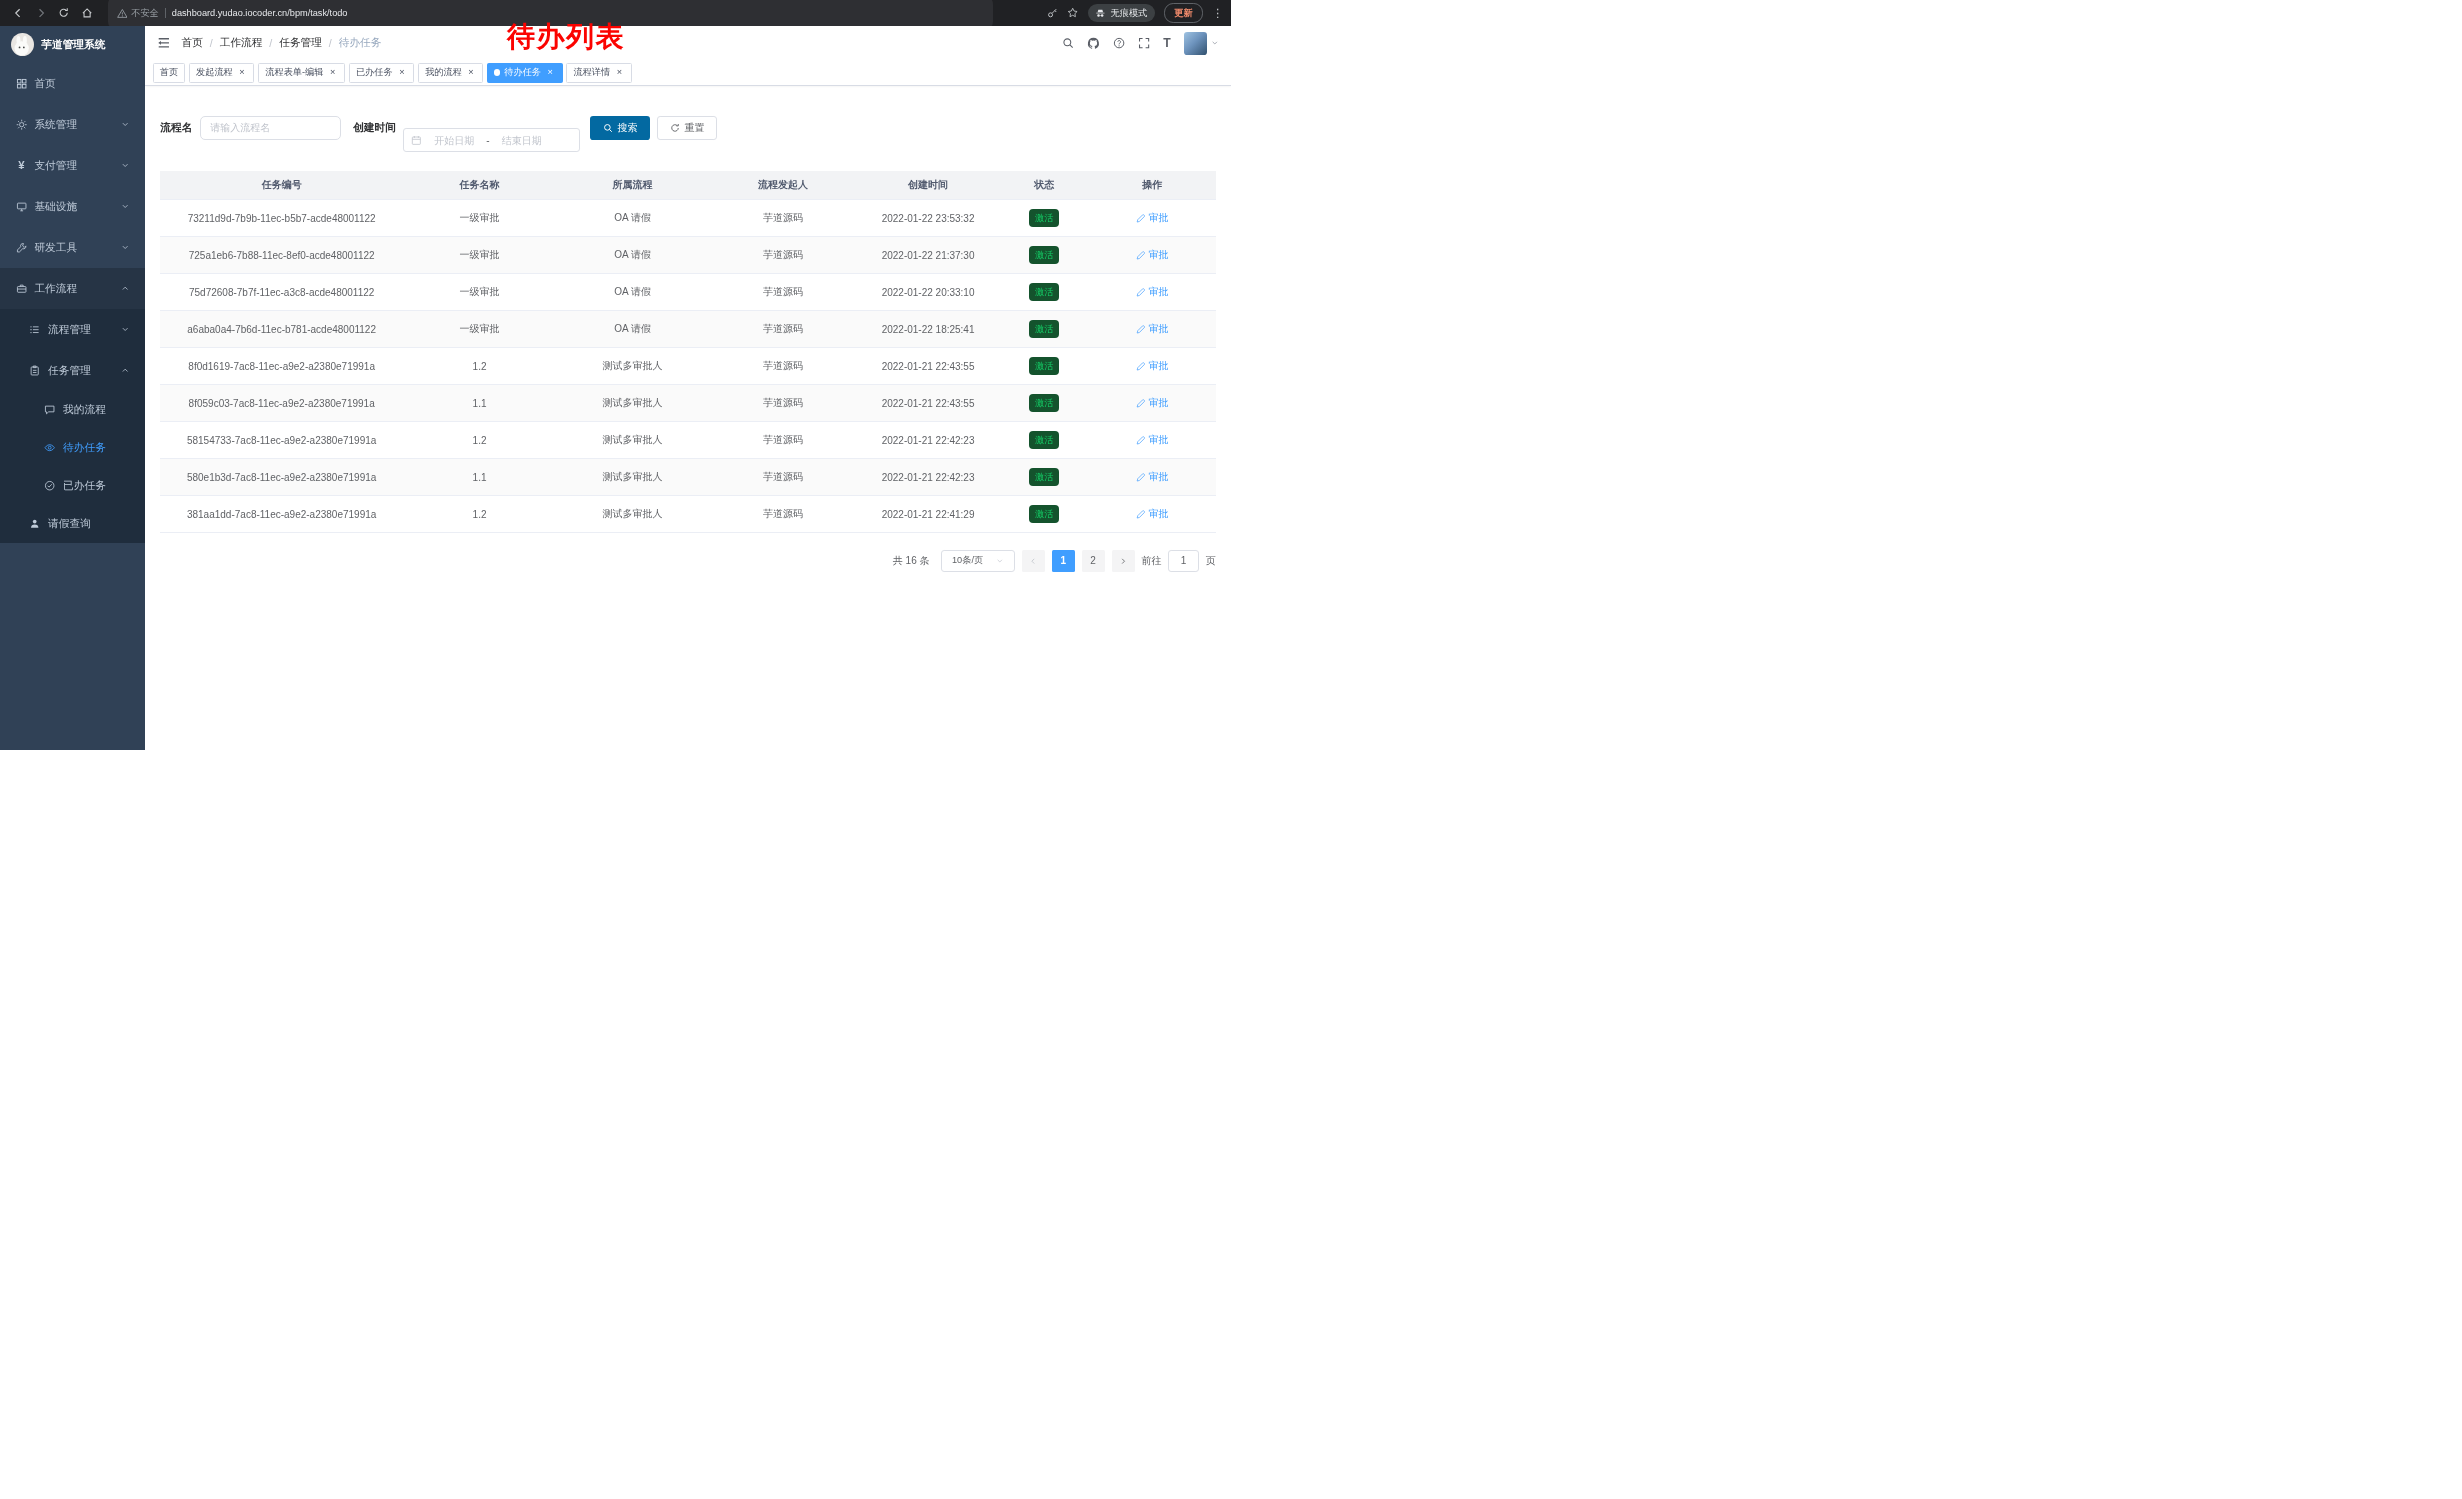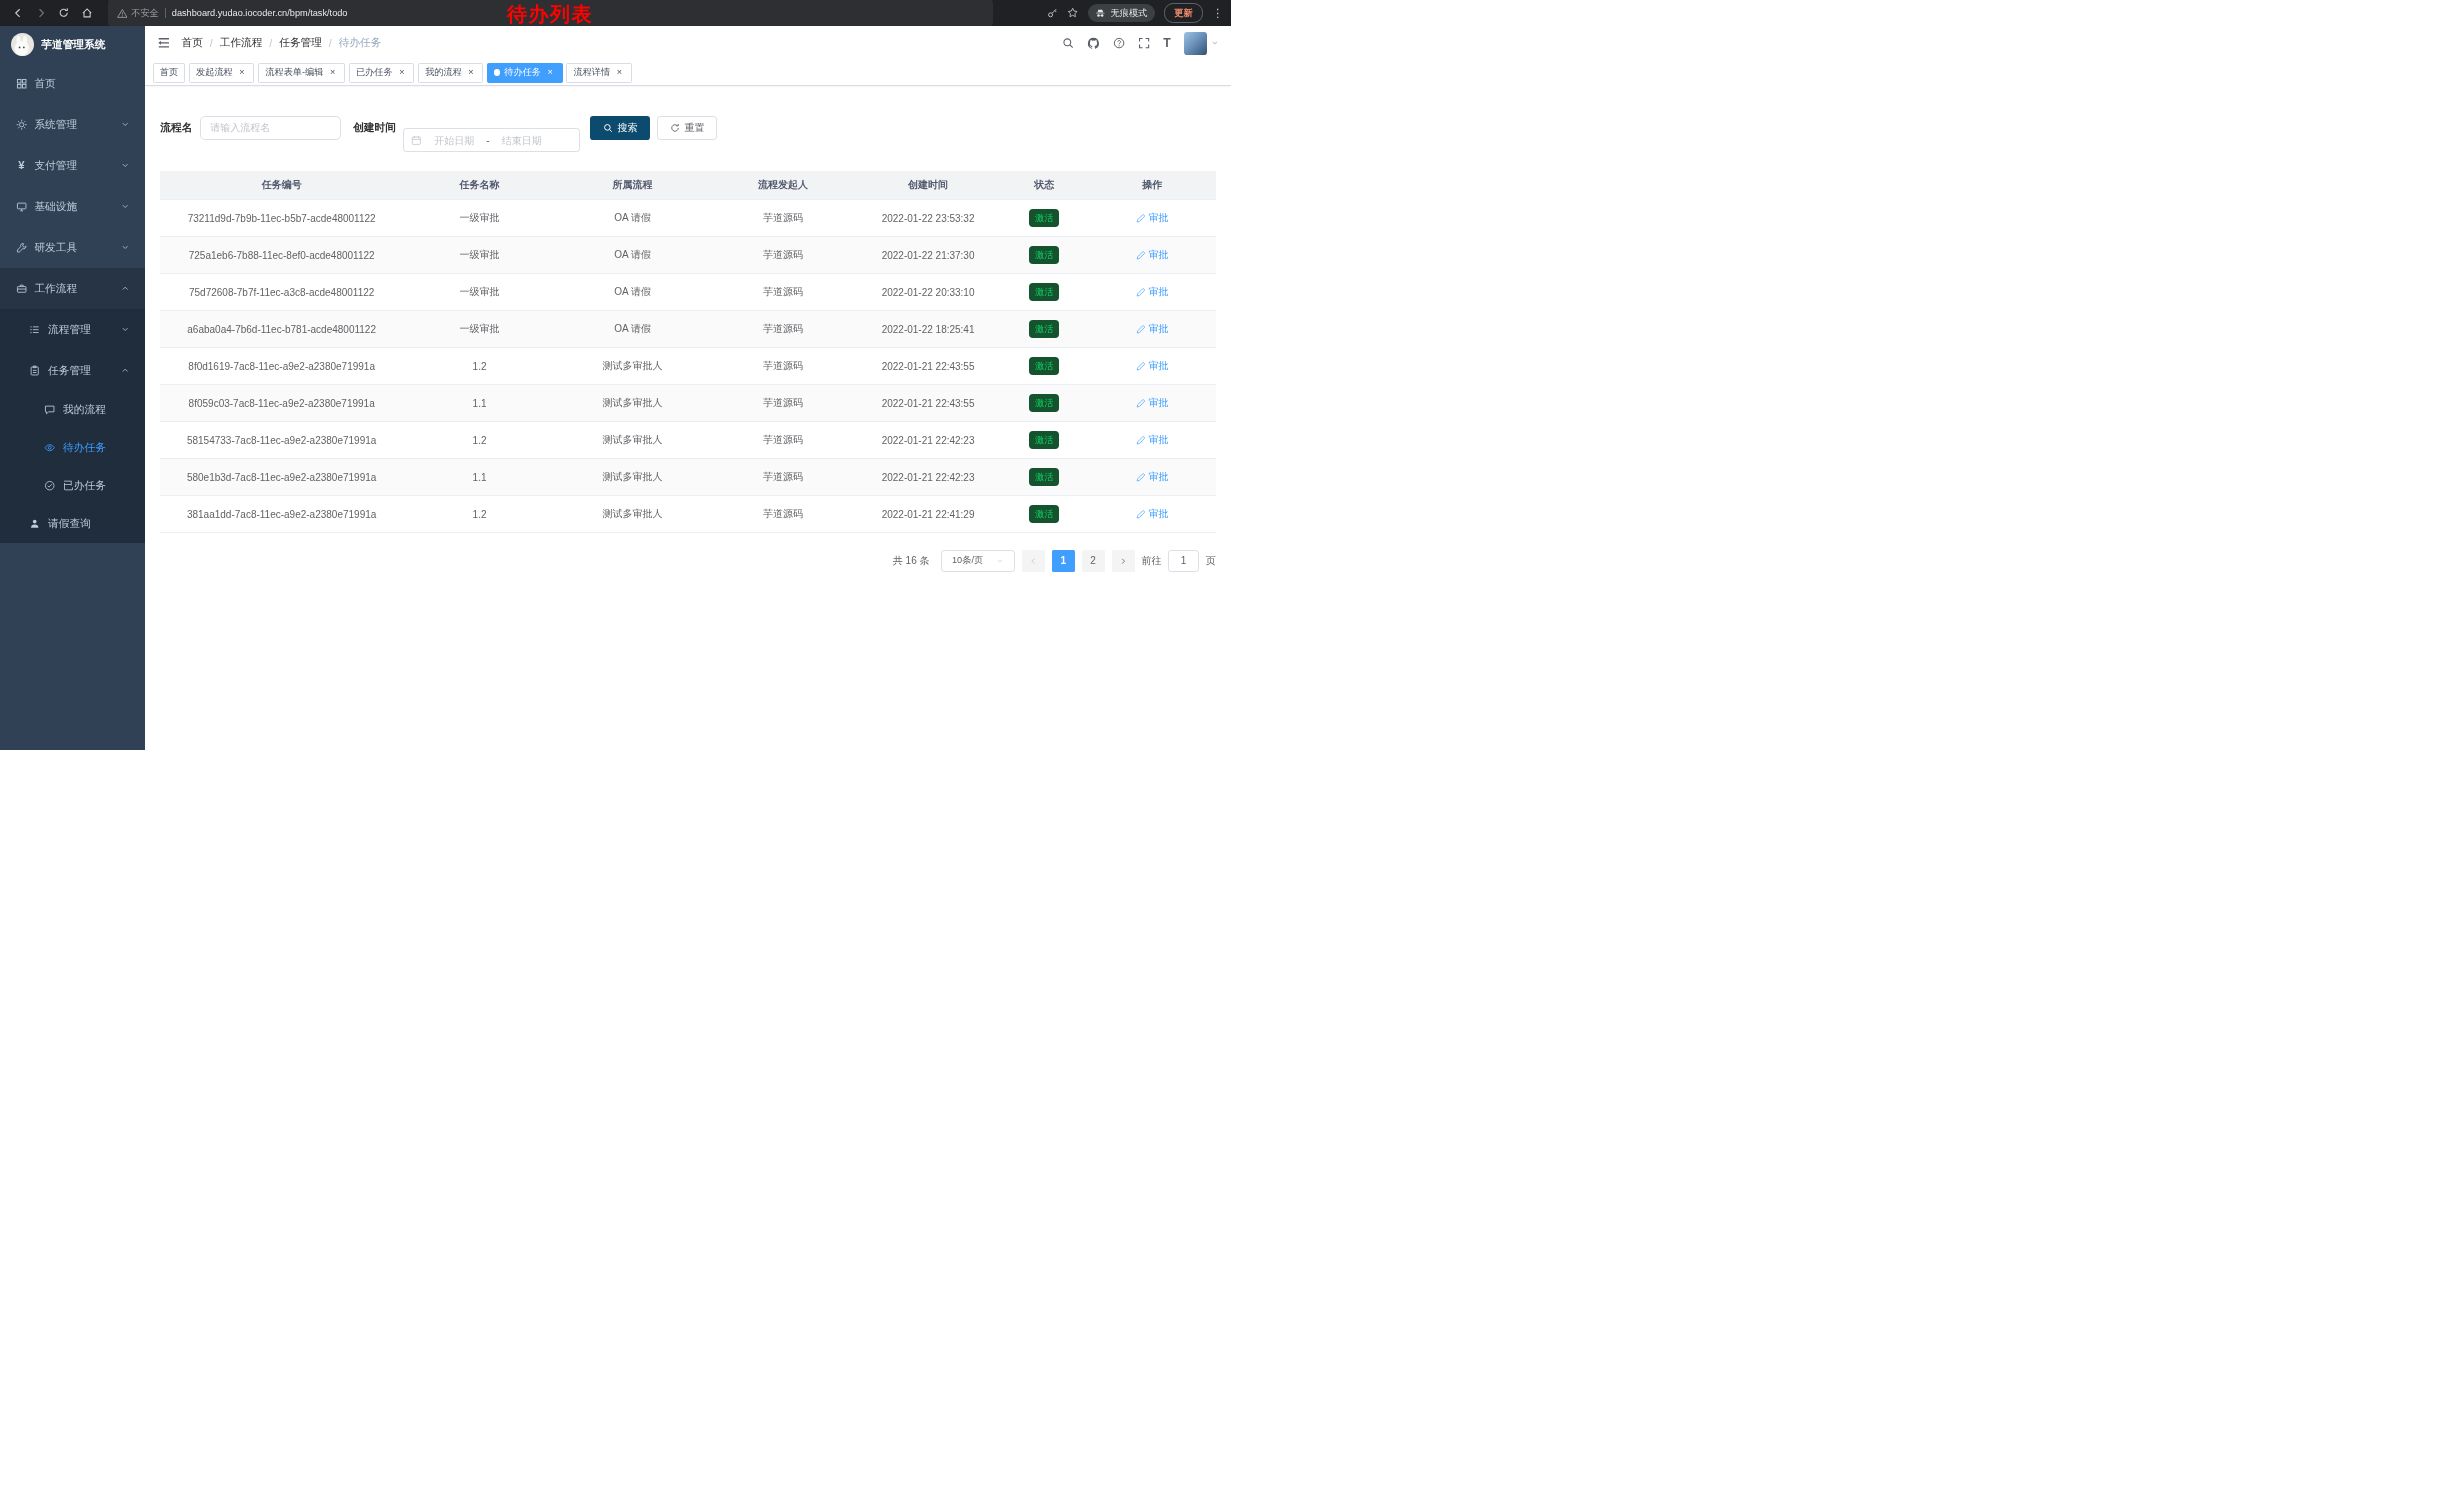--- a/index.html
+++ b/index.html
@@ -22,21 +22,21 @@
   .ab-sep { width:0.8px; height:9.2px; background:#5f6368; margin:0 6.1px; }
   .url { color:#e8eaed; white-space:nowrap; }
   .chrome-right { display:flex; align-items:center; margin-left:auto; color:#c7cacd; }
   .chrome-right > * { margin-left:9.2px; }
   .incog { display:flex; align-items:center; gap:4.6px; background:#3c4043; border-radius:9.2px;
            padding:2.3px 7.6px; color:#e8eaed; font-size:9.2px; }
   .update-chip { border:0.8px solid #5f6368; border-radius:9.2px; padding:2.3px 9.2px;
                  color:#f08a6b; font-size:9.2px; font-weight:700; cursor:pointer; }
   .dots { font-size:11.4px; color:#c7cacd; cursor:pointer; }
 
-  .annotation { position:absolute; left:507px; top:1px; z-index:99; font-size:20px; font-weight:700;
+  .annotation { position:absolute; left:507px; top:18px; z-index:99; font-size:28px; font-weight:700;
                 color:#fb0300; letter-spacing:1.5px; white-space:nowrap; }
 
   
   .app { display:flex; height:724px; }
 
   
   .sidebar { width:145px; background:#304156; color:#bfcbd9; flex-shrink:0; overflow:hidden; }
   .logo-row { height:37px; display:flex; align-items:center; gap:7.6px; padding:0 10.7px; cursor:pointer; }
   .logo-img { width:23px; height:23px; border-radius:50%; background:#e9e6e2; display:flex;
               align-items:flex-end; justify-content:center; overflow:hidden; flex-shrink:0; }
@@ -91,21 +91,21 @@
   .inp::placeholder { color:#c0c4cc; }
   .daterange { width:177px; height:24.4px; border:0.8px solid #dcdfe6; border-radius:3.1px;
                display:flex; align-items:center; padding:0 6.9px; color:#c0c4cc; cursor:pointer;margin-top:25px; }
   .daterange input { border:none; outline:none; width:58px; font-size:10px; text-align:center;
                      color:#606266; background:transparent; font-family:inherit; }
   .daterange input::placeholder { color:#c0c4cc; }
   .dr-sep { color:#606266; padding:0 3.1px; font-size:10px; }
   .btn { height:24.4px; border-radius:3.1px; display:inline-flex; align-items:center; gap:4.6px;
          padding:0 11.4px; font-size:10px; cursor:pointer; border:0.8px solid transparent;
          font-family:inherit; }
-  .btn.primary { background:#0c4a6e; color:#fff; margin-left:10px; }
+  .btn.primary { background:#0369a1; color:#fff; margin-left:10px; }
   .btn.plain { background:#fff; border-color:#dcdfe6; color:#606266; margin-left:7.6px; }
 
   
   table.grid { width:100%; border-collapse:collapse; font-size:10px; color:#606266; table-layout:fixed; }
   .grid th { background:#f2f3f5; color:#515a6e; font-weight:700; height:29px; text-align:center;
              border-bottom:0.8px solid #ebeef5; font-size:10px; }
   .grid td { height:37px; text-align:center; border-bottom:0.8px solid #ebeef5;
              overflow:hidden; text-overflow:ellipsis; white-space:nowrap; }
   .grid tbody tr:nth-child(even) { background:#fafafa; }
   .status-tag { display:inline-block; background:#14532d; color:#13ce66; font-size:9.2px;

